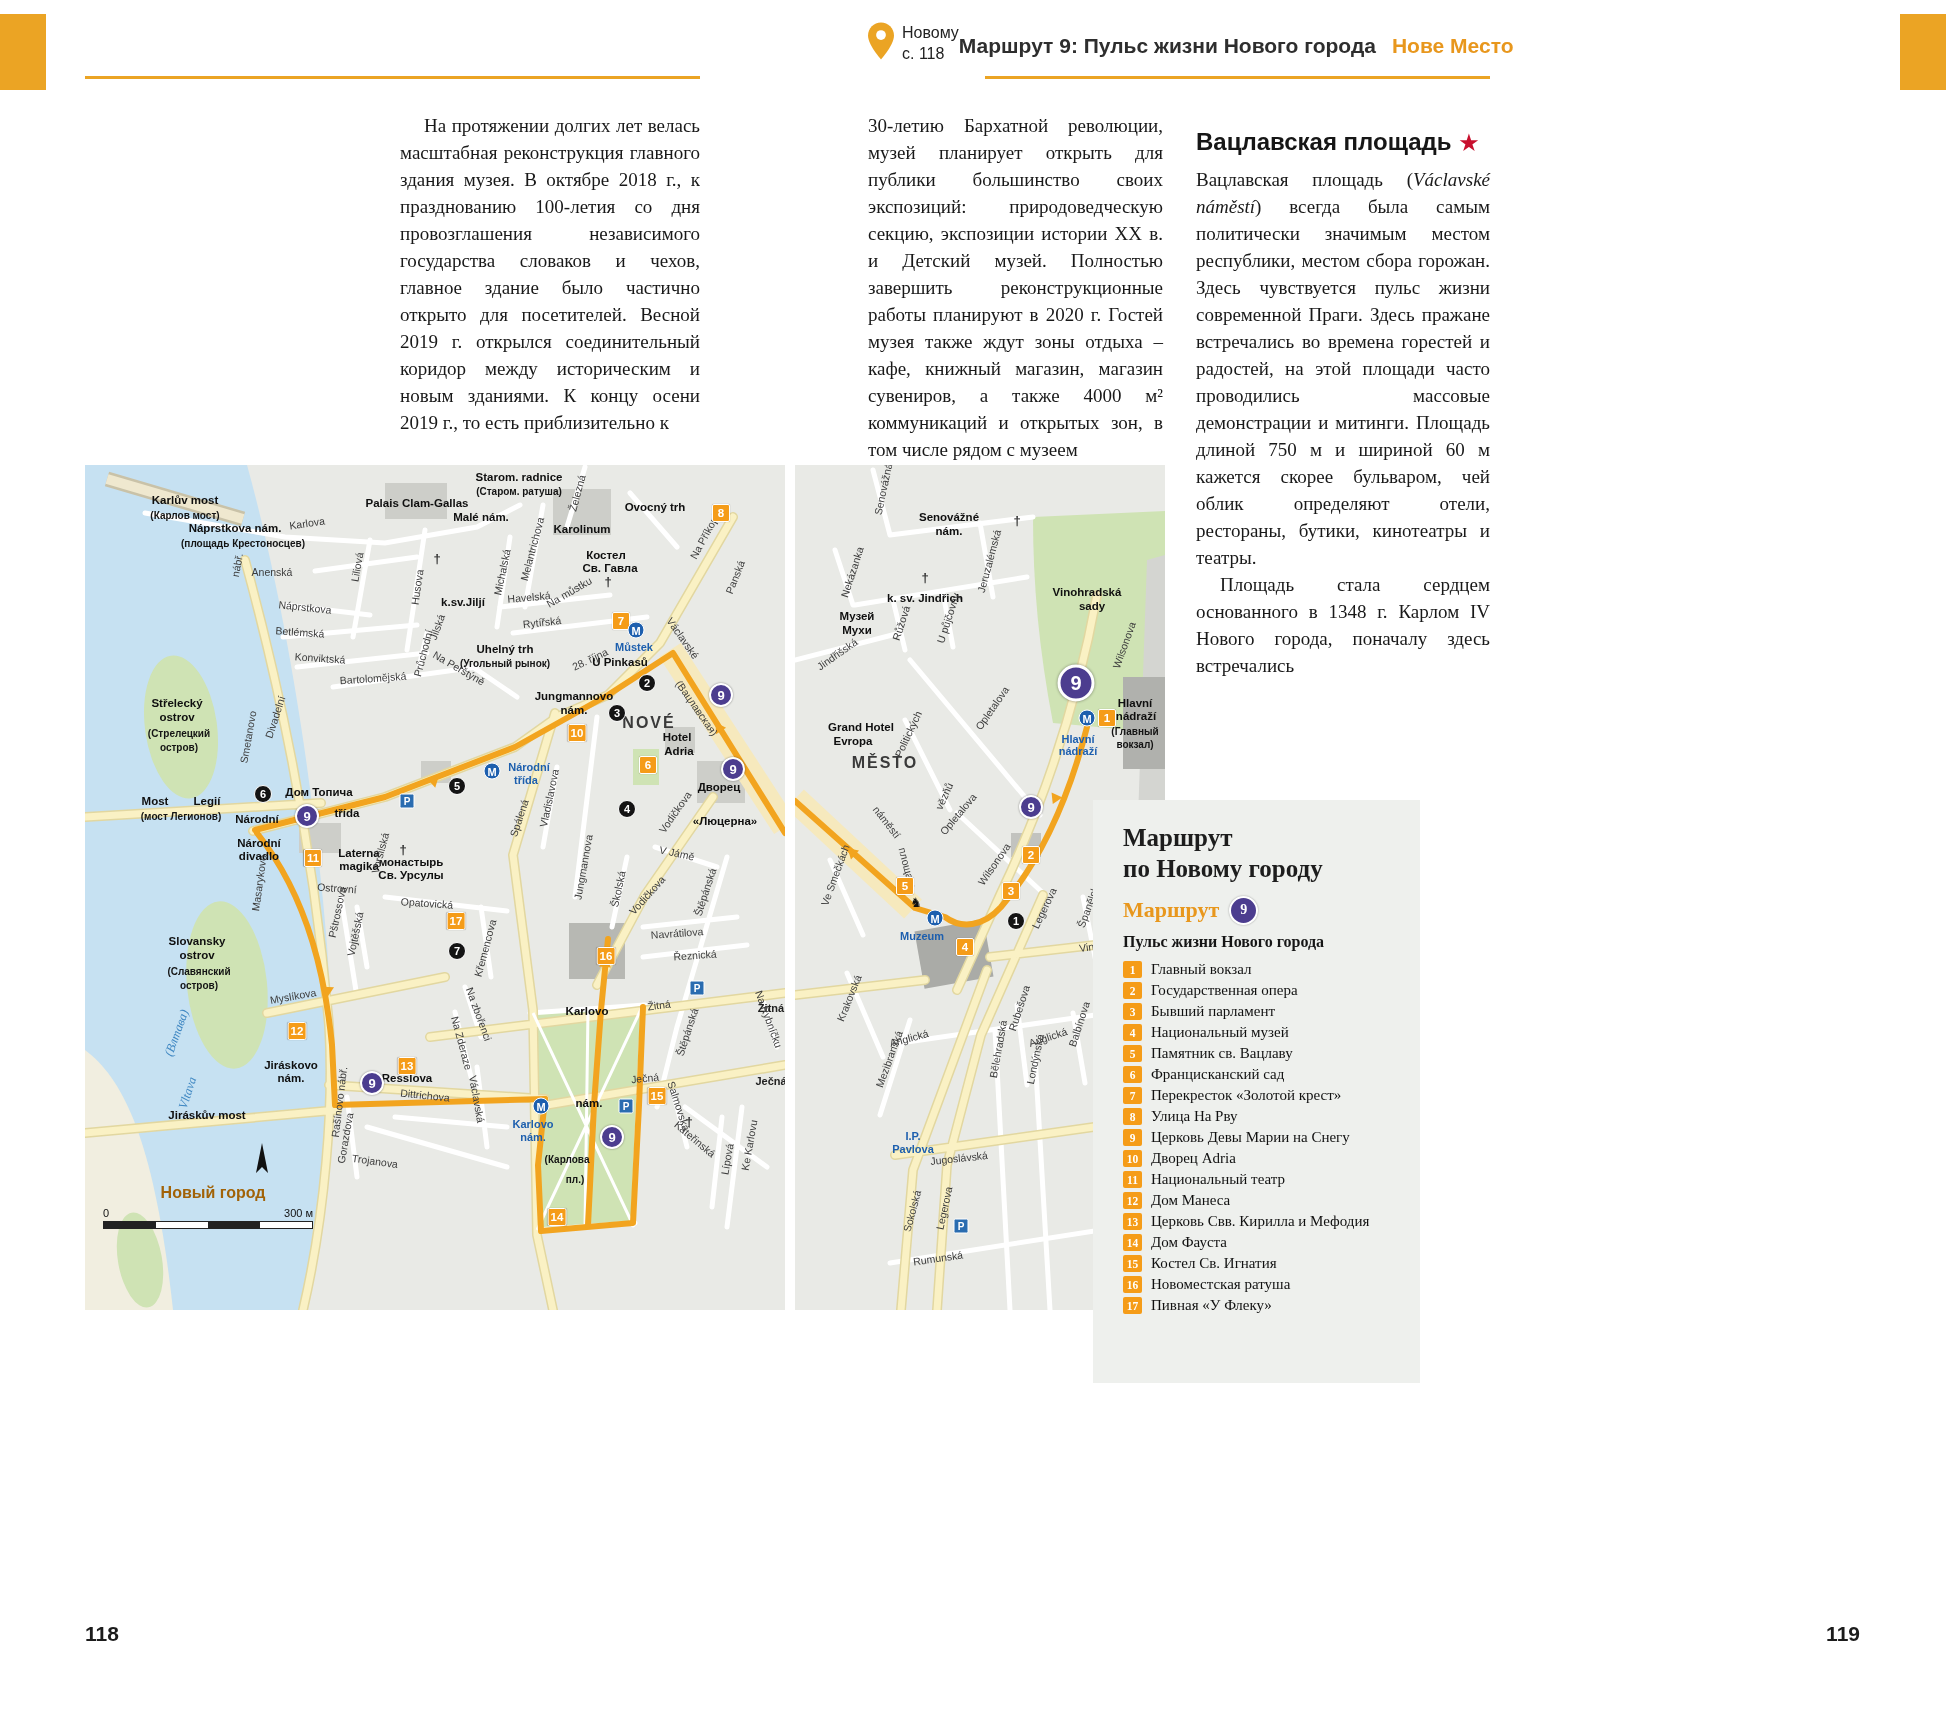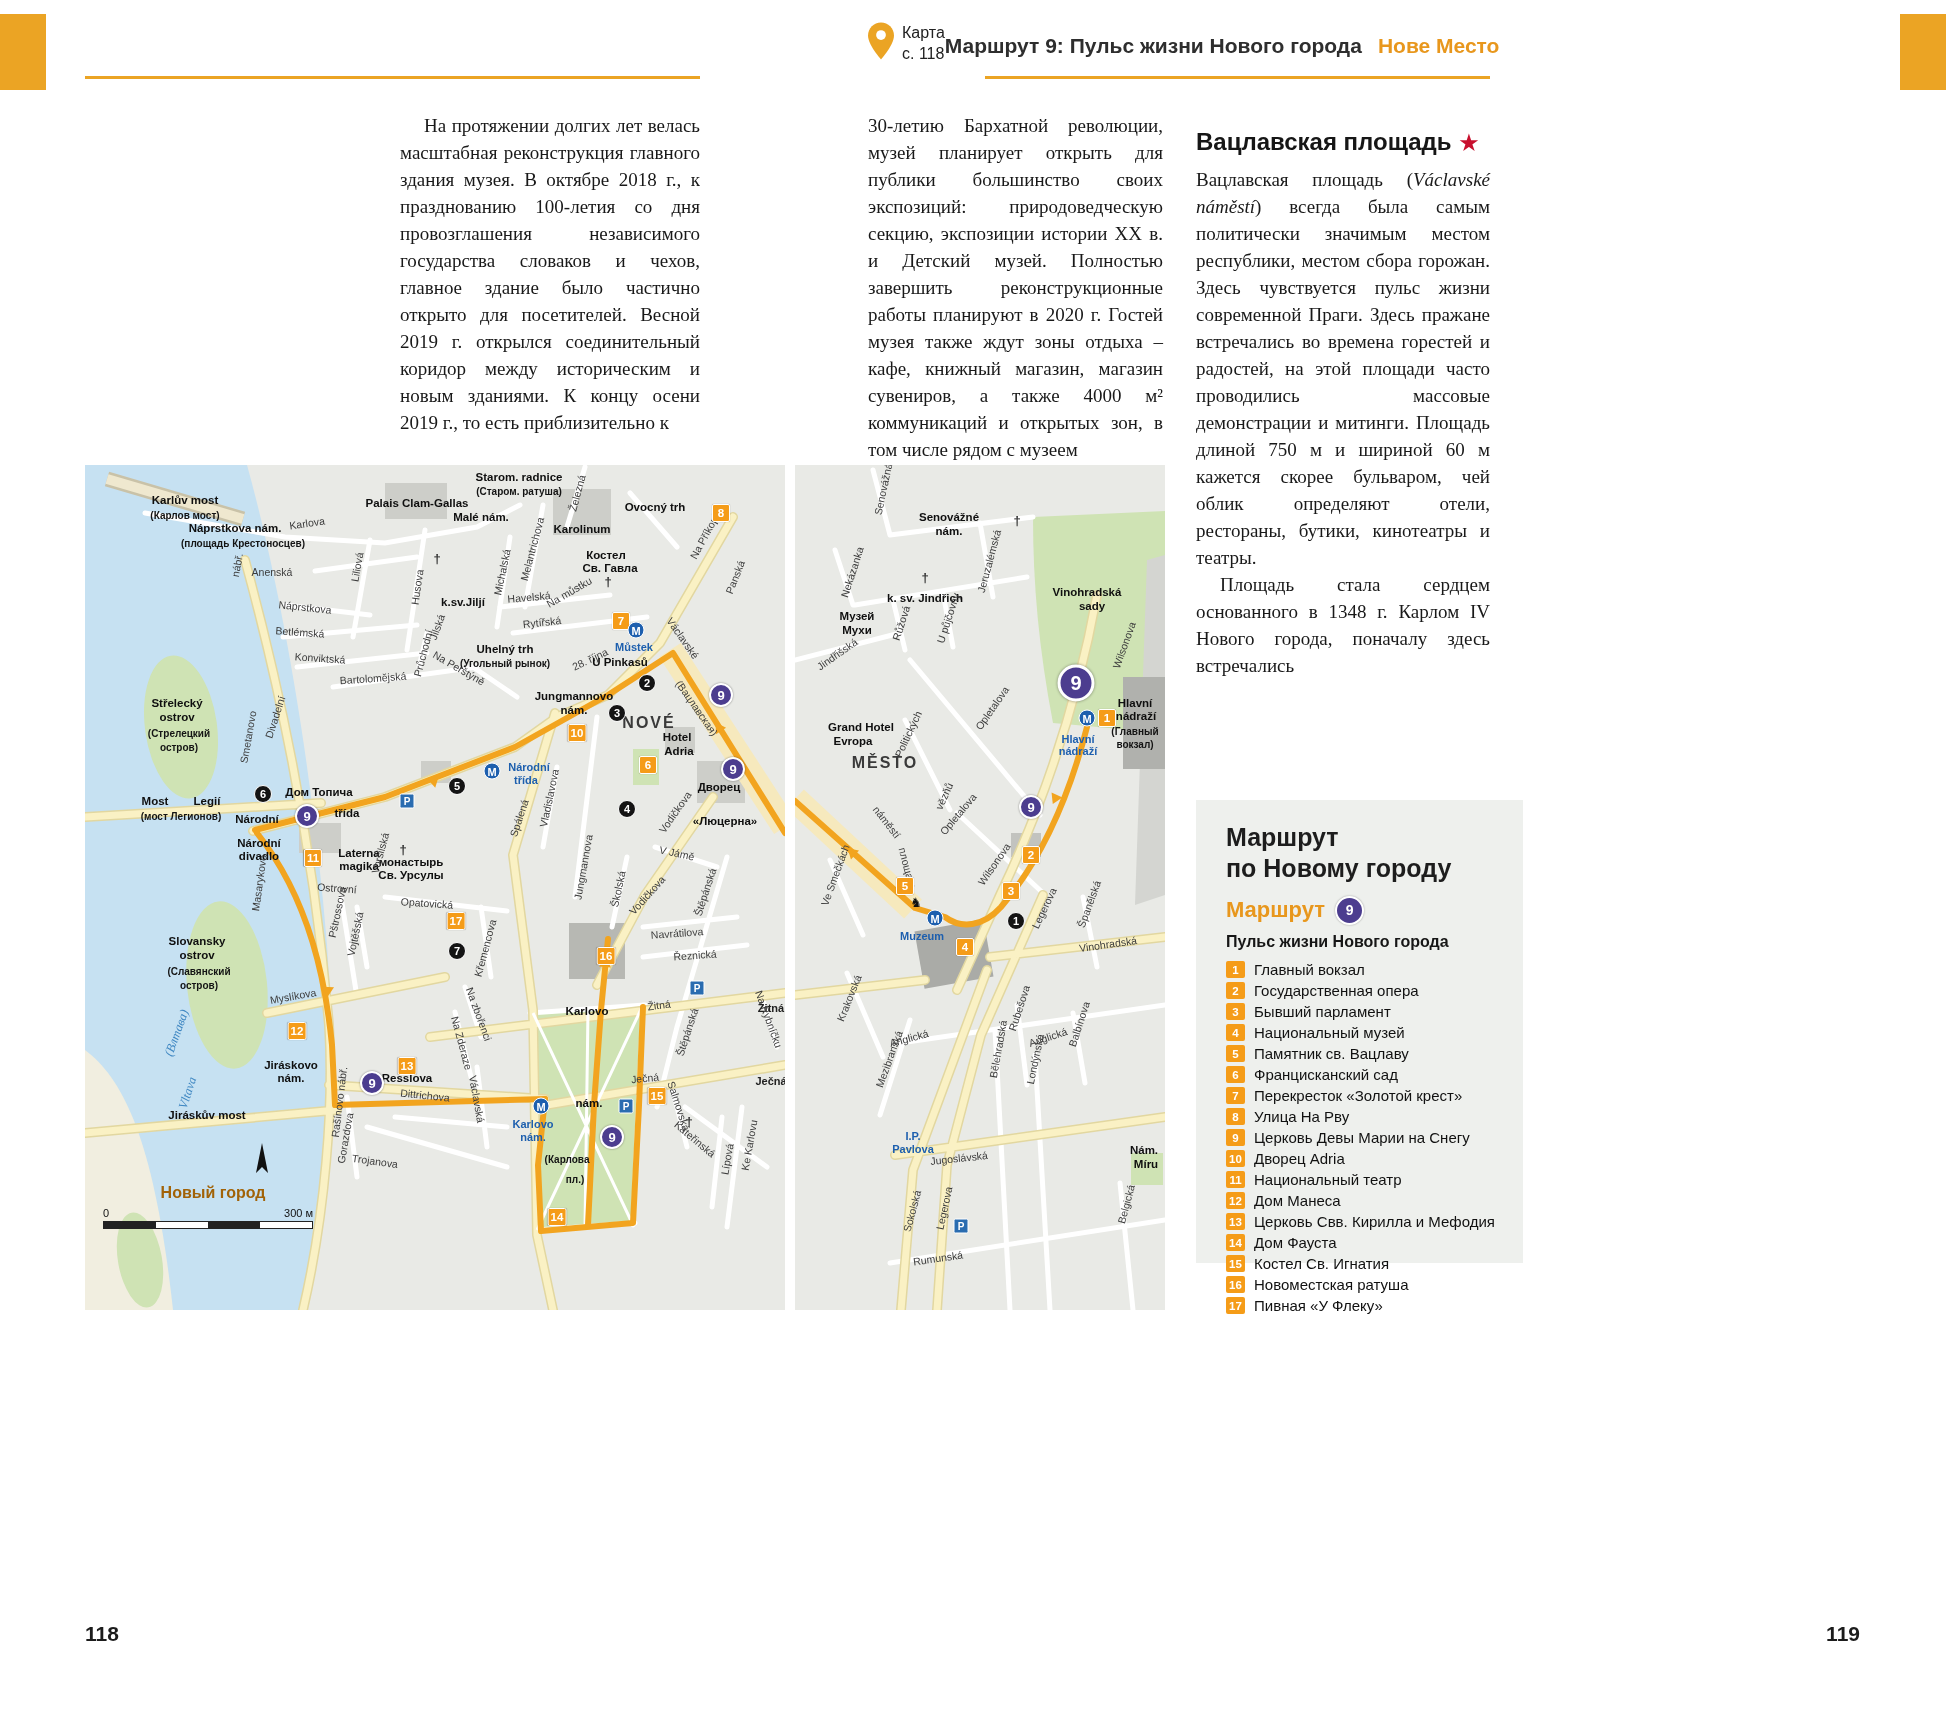--- a/index.html
+++ b/index.html
@@ -60,21 +60,21 @@
 
   .scalebar{position:absolute;left:18px;top:742px;width:210px;font-family:"Liberation Sans",sans-serif;}
   .scalebar-labels{display:flex;justify-content:space-between;font-size:11px;color:#111;margin-bottom:2px;}
   .scalebar-bar{display:flex;height:6px;border:1px solid #222;background:#fff;}
   .scalebar-bar i{flex:1;}
   .scalebar-bar i:nth-child(odd){background:#222;}
 
   .compass{position:absolute;left:168px;top:678px;}
 
   
-  .legend{position:absolute;left:1196px;top:800px;width:327px;height:463px;background:#EEF0ED;box-sizing:border-box;padding:22px 20px 0 30px;font-family:Liberation Sans, sans-serif;}
+  .legend{position:absolute;left:1093px;top:800px;width:327px;height:583px;background:#EEF0ED;box-sizing:border-box;padding:22px 20px 0 30px;font-family:Liberation Serif, serif;}
   .legend-title{font-size:25px;line-height:31px;font-weight:bold;color:#1d1d1d;white-space:pre-line;}
   .legend-route{margin-top:12px;display:flex;align-items:center;gap:10px;height:28px;}
   .legend-route-label{font-size:22px;font-weight:bold;color:#E8971D;}
   .legend-route-badge{width:25px;height:25px;border-radius:50%;background:#4C3D8F;color:#fff;font-size:14px;font-weight:bold;display:flex;align-items:center;justify-content:center;border:2px solid #fff;box-shadow:0 0 2px rgba(0,0,0,.35);}
   .legend-subtitle{margin-top:9px;font-size:16px;font-weight:bold;color:#161616;}
   .legend-items{margin-top:8px;}
   .legend-item{display:flex;align-items:center;height:21px;}
   .legend-item .num{width:19px;height:17px;flex:0 0 19px;background:#F59C18;color:#fff;font-size:11.5px;font-weight:bold;display:flex;align-items:center;justify-content:center;border-radius:2px;margin-right:9px;}
   .legend-item .lbl{font-size:15px;color:#111;white-space:nowrap;}
 </style>
@@ -88,21 +88,21 @@
 
 <div class="hdr">
   <div class="hdr-map">
     <span>
       <svg width="26" height="38" viewBox="0 0 24 34">
           <path d="M12 0C5.4 0 0 5.4 0 12c0 9 12 22 12 22s12-13 12-22C24 5.4 18.6 0 12 0z" fill="#EBA424"></path>
           <circle cx="12" cy="11.5" r="4.5" fill="#fff"></circle>
         </svg>
     </span>
     <span class="hdr-map-txt">
-      <span>Карта</span><br>
+      <span>Новому</span><br>
       <span>с. 118</span>
     </span>
   </div>
   <div class="hdr-title">
     <span>Маршрут 9: Пульс жизни Нового города</span><span class="region">Нове Место</span>
   </div>
 </div>
 
 <div class="col" id="col1">
 </div>

